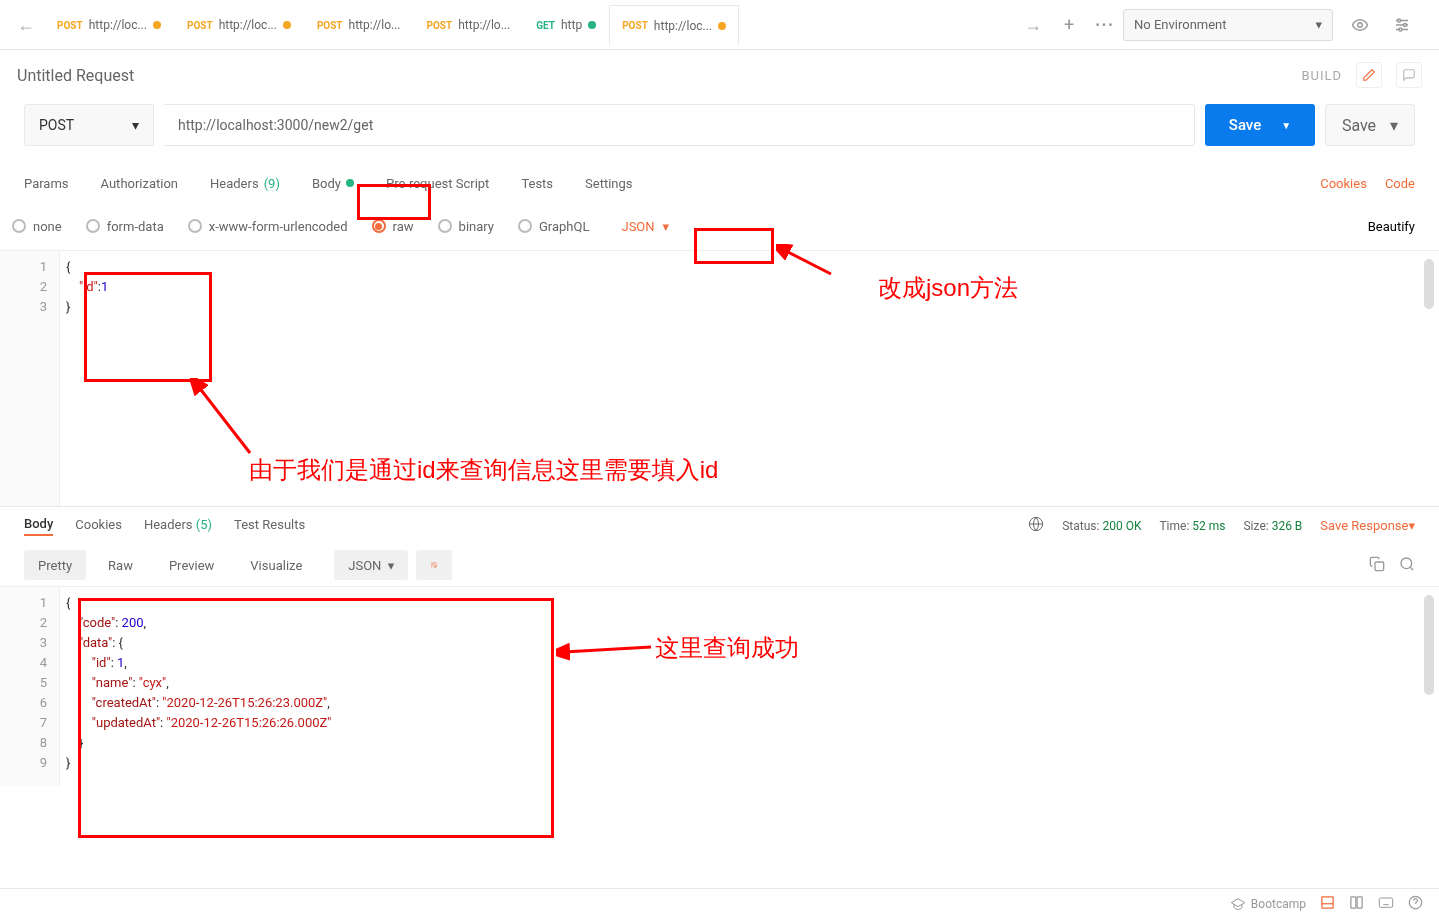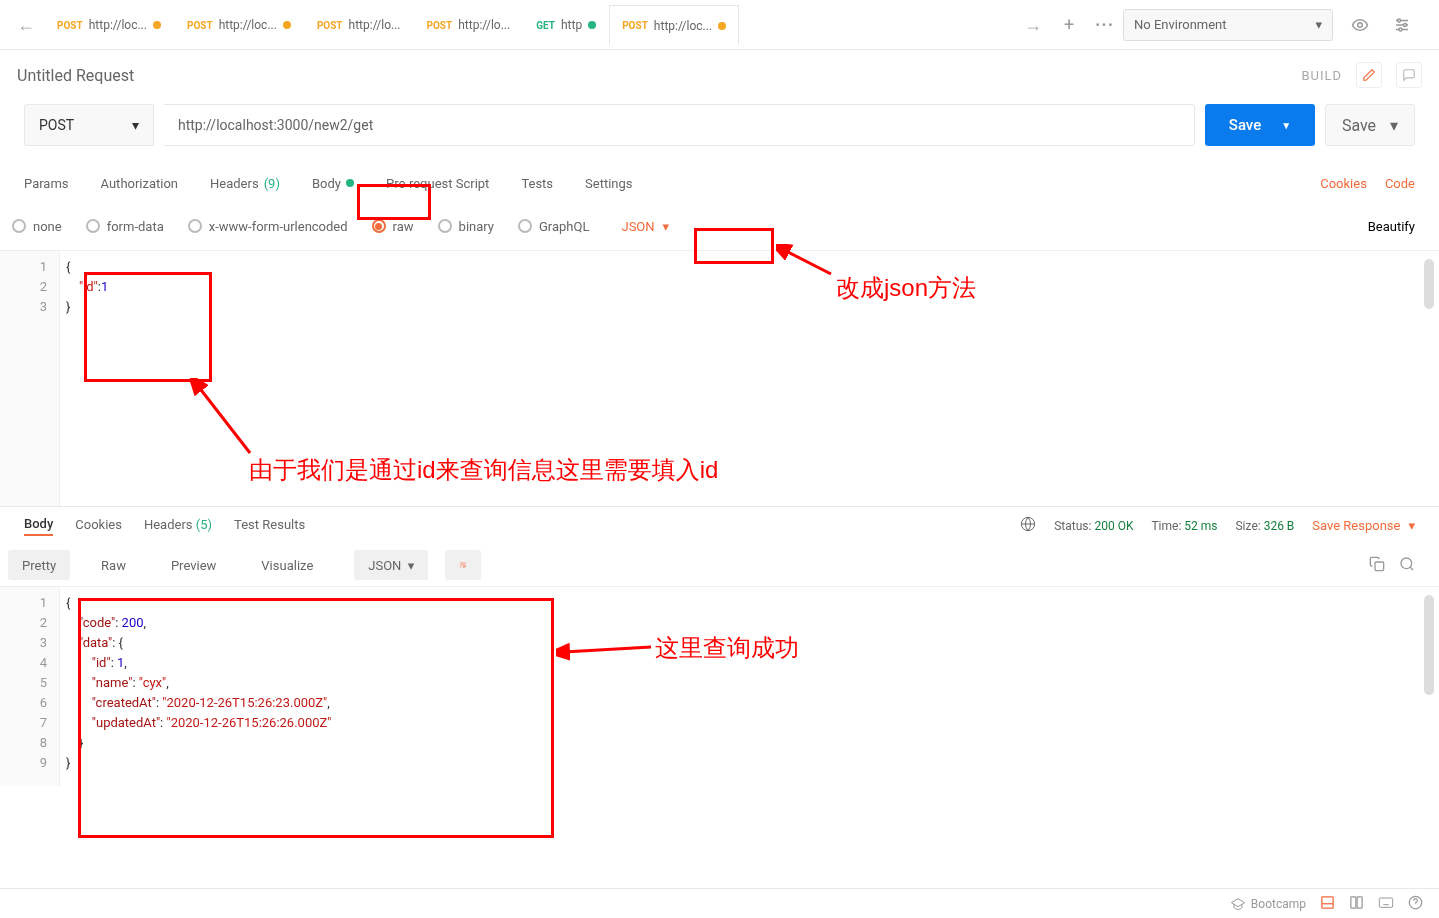--- a/index.html
+++ b/index.html
@@ -50,22 +50,22 @@
 .code{flex:1;padding:6px 8px 0 6px;position:relative}
 .code .line{height:20px;line-height:20px;white-space:pre}
 .str{color:#c41a16}
 .num{color:#1c00cf}
 .pun{color:#333}
 .resp-head{height:38px;border-top:1px solid #e8e8e8;display:flex;align-items:center;padding:0 24px;gap:22px;position:relative}
 .resp-tab{font-size:13px;color:#666;cursor:pointer;padding-bottom:3px}
 .resp-tab.active{color:#333;border-bottom:2px solid #f26b3a;font-weight:500}
 .resp-rt{position:absolute;right:24px;display:flex;align-items:center;gap:18px;font-size:12px;color:#666}
 .resp-rt .v{color:#15803d}
-.resp-rt .save{color:#f26b3a;font-size:13px;display:flex;align-items:center;gap:8px}
-.resp-tools{height:42px;display:flex;align-items:center;padding:0 8px;gap:17px;position:relative}
+.resp-rt .save{color:#f26b3a;font-size:13px;display:flex;align-items:center;gap:0}
+.resp-tools{height:42px;display:flex;align-items:center;padding:0 24px;gap:8px;position:relative}
 .pill{height:30px;padding:0 14px;border-radius:3px;display:flex;align-items:center;font-size:13px;color:#666;cursor:pointer}
 .pill.on{background:#f0f0f0}
 .pill.wrap{background:#f0f0f0;width:36px;justify-content:center;color:#f26b3a}
 .resp-tools-rt{position:absolute;right:24px;display:flex;gap:14px;color:#999}
 .editor2{margin:0;height:200px;display:flex;font-family:Consolas,Monaco,monospace;font-size:13px;position:relative;border-top:1px solid #eee}
 .key{color:#a31515}
 .footer{height:30px;border-top:1px solid #e8e8e8;display:flex;align-items:center;justify-content:flex-end;padding:0 16px;gap:14px;color:#999;font-size:12px;position:absolute;bottom:0;width:100%;background:#fff}
 .footer .bc{display:flex;align-items:center;gap:5px}
 .redbox{position:absolute;border:3px solid red;pointer-events:none}
 .redtext{position:absolute;color:red;font-size:24px;font-family:"Microsoft YaHei",sans-serif;pointer-events:none}
@@ -331,21 +331,21 @@
         <circle cx="12" cy="12" r="10"></circle>
         <path d="M9 9a3 3 0 115 2c-1 1-2 1-2 3M12 18h0"></path>
       </svg></span>
 </div>
 
 <div class="redbox" style="top:184px;left:357px;width:74px;height:36px"></div>
 <div class="redbox" style="top:228px;left:694px;width:80px;height:36px"></div>
 <div class="redbox" style="top:272px;left:84px;width:128px;height:110px"></div>
 <div class="redbox" style="top:598px;left:78px;width:476px;height:240px"></div>
 
-<div class="redtext" style="top:272px;left:836px">改成json方法</div>
+<div class="redtext" style="top:272px;left:878px">改成json方法</div>
 <div class="redtext" style="top:454px;left:249px">由于我们是通过id来查询信息这里需要填入id</div>
 <div class="redtext" style="top:632px;left:655px">这里查询成功</div>
 
 <svg class="arrow-svg" style="top:244px;left:776px" width="60" height="40">
     <defs>
       <marker id="ah1" markerWidth="10" markerHeight="10" refX="2" refY="3" orient="auto">
         <path d="M0,0 L0,6 L8,3 z" fill="red"></path>
       </marker>
     </defs>
     <line x1="55" y1="30" x2="8" y2="6" stroke="red" stroke-width="3" marker-end="url(#ah1)"></line>

